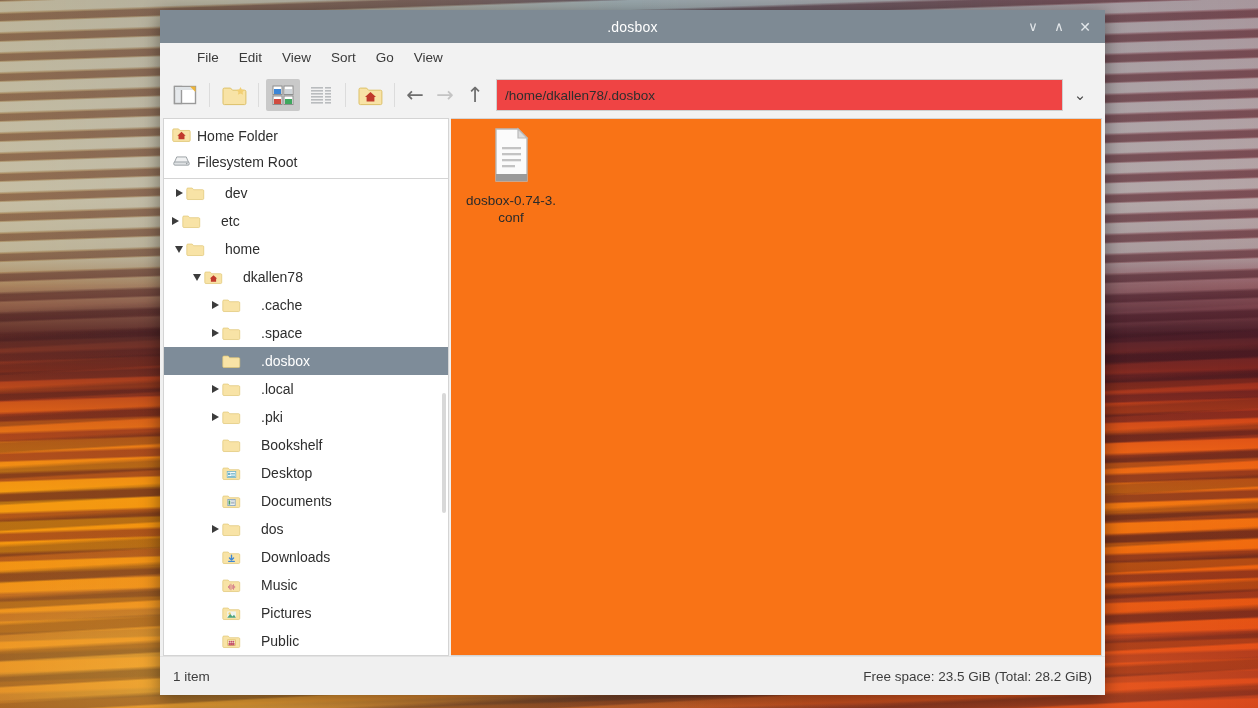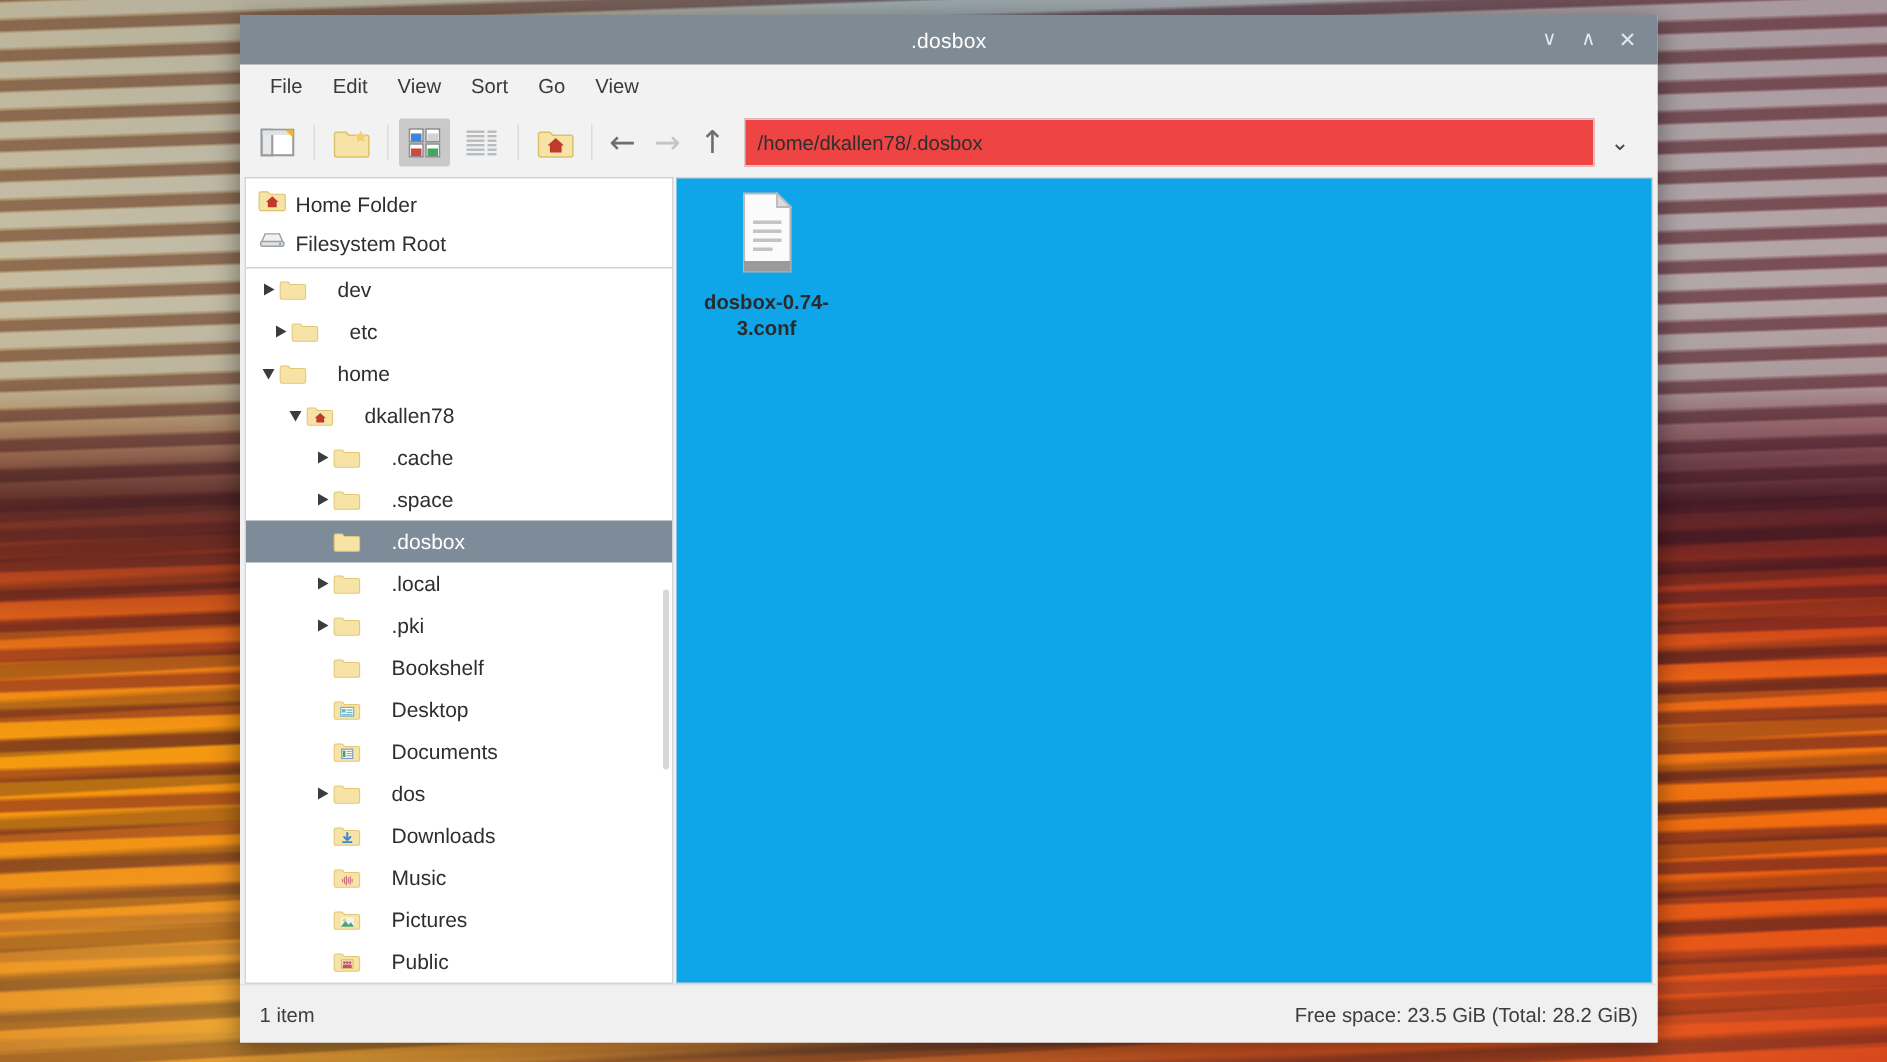--- a/index.html
+++ b/index.html
@@ -79,21 +79,21 @@
   .wbtn{
     width:24px;height:24px;display:flex;align-items:center;justify-content:center;
     color:#e3e7ea;font-size:13px;line-height:1;cursor:default;
     font-family:"DejaVu Sans", sans-serif;
   }
   .wbtn.close{font-size:14px;font-weight:bold;}
 
   
   .menubar{
     height:28px;flex:0 0 28px;background:#f2f2f2;
-    display:flex;align-items:center;padding-left:11px;gap:2px;
+    display:flex;align-items:center;padding-left:28px;gap:2px;
     border-bottom:1px solid #f2f2f2;
   }
   .menuitem{
     font-size:13.5px;color:#3a3a3a;padding:3px 9px;cursor:default;
   }
 
   
   .toolbar{
     height:46px;flex:0 0 46px;background:#f2f2f2;
     display:flex;align-items:center;padding:0 8px 0 6px;gap:0;
@@ -162,22 +162,22 @@
   .sb-track{
     position:absolute;right:1px;top:0;bottom:0;width:5px;
   }
   .sb-thumb{
     position:absolute;right:1px;top:214px;height:120px;width:4px;
     background:#d8d8d8;border-radius:2px;
   }
 
   
   .filepane{
-    flex:1;background:#0ea5e9;border:1px solid #d4d4d4;border-left:none;
-    margin-left:2px;position:relative;overflow:hidden;font-weight:bold;
+    flex:1;background:#f97316;border:1px solid #d4d4d4;border-left:none;
+    margin-left:2px;position:relative;overflow:hidden;
   }
   .file-item{
     position:absolute;left:10px;top:8px;width:100px;
     display:flex;flex-direction:column;align-items:center;cursor:default;
   }
   .file-name{
     font-size:13.5px;color:#2b2b2b;text-align:center;line-height:17px;
     margin-top:5px;width:92px;word-break:break-all;
   }
 
@@ -319,21 +319,21 @@
         <div id="tree-rows">
             <div class="tree-row" style="padding-left: 8px;">
               <span class="twisty closed">
                 <i></i>
               </span>
               <span class="tree-icon"><svg width="19" height="17" viewBox="0 0 24 20">
                   <path d="M1 4.5 a1.4 1.4 0 0 1 1.4-1.4 h5.4 l1.9 2.1 h11.3 a1.4 1.4 0 0 1 1.4 1.4 v9.6 a1.4 1.4 0 0 1 -1.4 1.4 h-18.6 a1.4 1.4 0 0 1 -1.4 -1.4 z" fill="#f8e3a6" stroke="#e0c776" stroke-width=".9"></path>
                 </svg></span>
               <span class="tree-label">dev</span>
             </div>
-            <div class="tree-row" style="padding-left: 16px;">
+            <div class="tree-row" style="padding-left: 4px;">
               <span class="twisty closed">
                 <i></i>
               </span>
               <span class="tree-icon"><svg width="19" height="17" viewBox="0 0 24 20">
                   <path d="M1 4.5 a1.4 1.4 0 0 1 1.4-1.4 h5.4 l1.9 2.1 h11.3 a1.4 1.4 0 0 1 1.4 1.4 v9.6 a1.4 1.4 0 0 1 -1.4 1.4 h-18.6 a1.4 1.4 0 0 1 -1.4 -1.4 z" fill="#f8e3a6" stroke="#e0c776" stroke-width=".9"></path>
                 </svg></span>
               <span class="tree-label">etc</span>
             </div>
             <div class="tree-row" style="padding-left: 8px;">
               <span class="twisty open">

